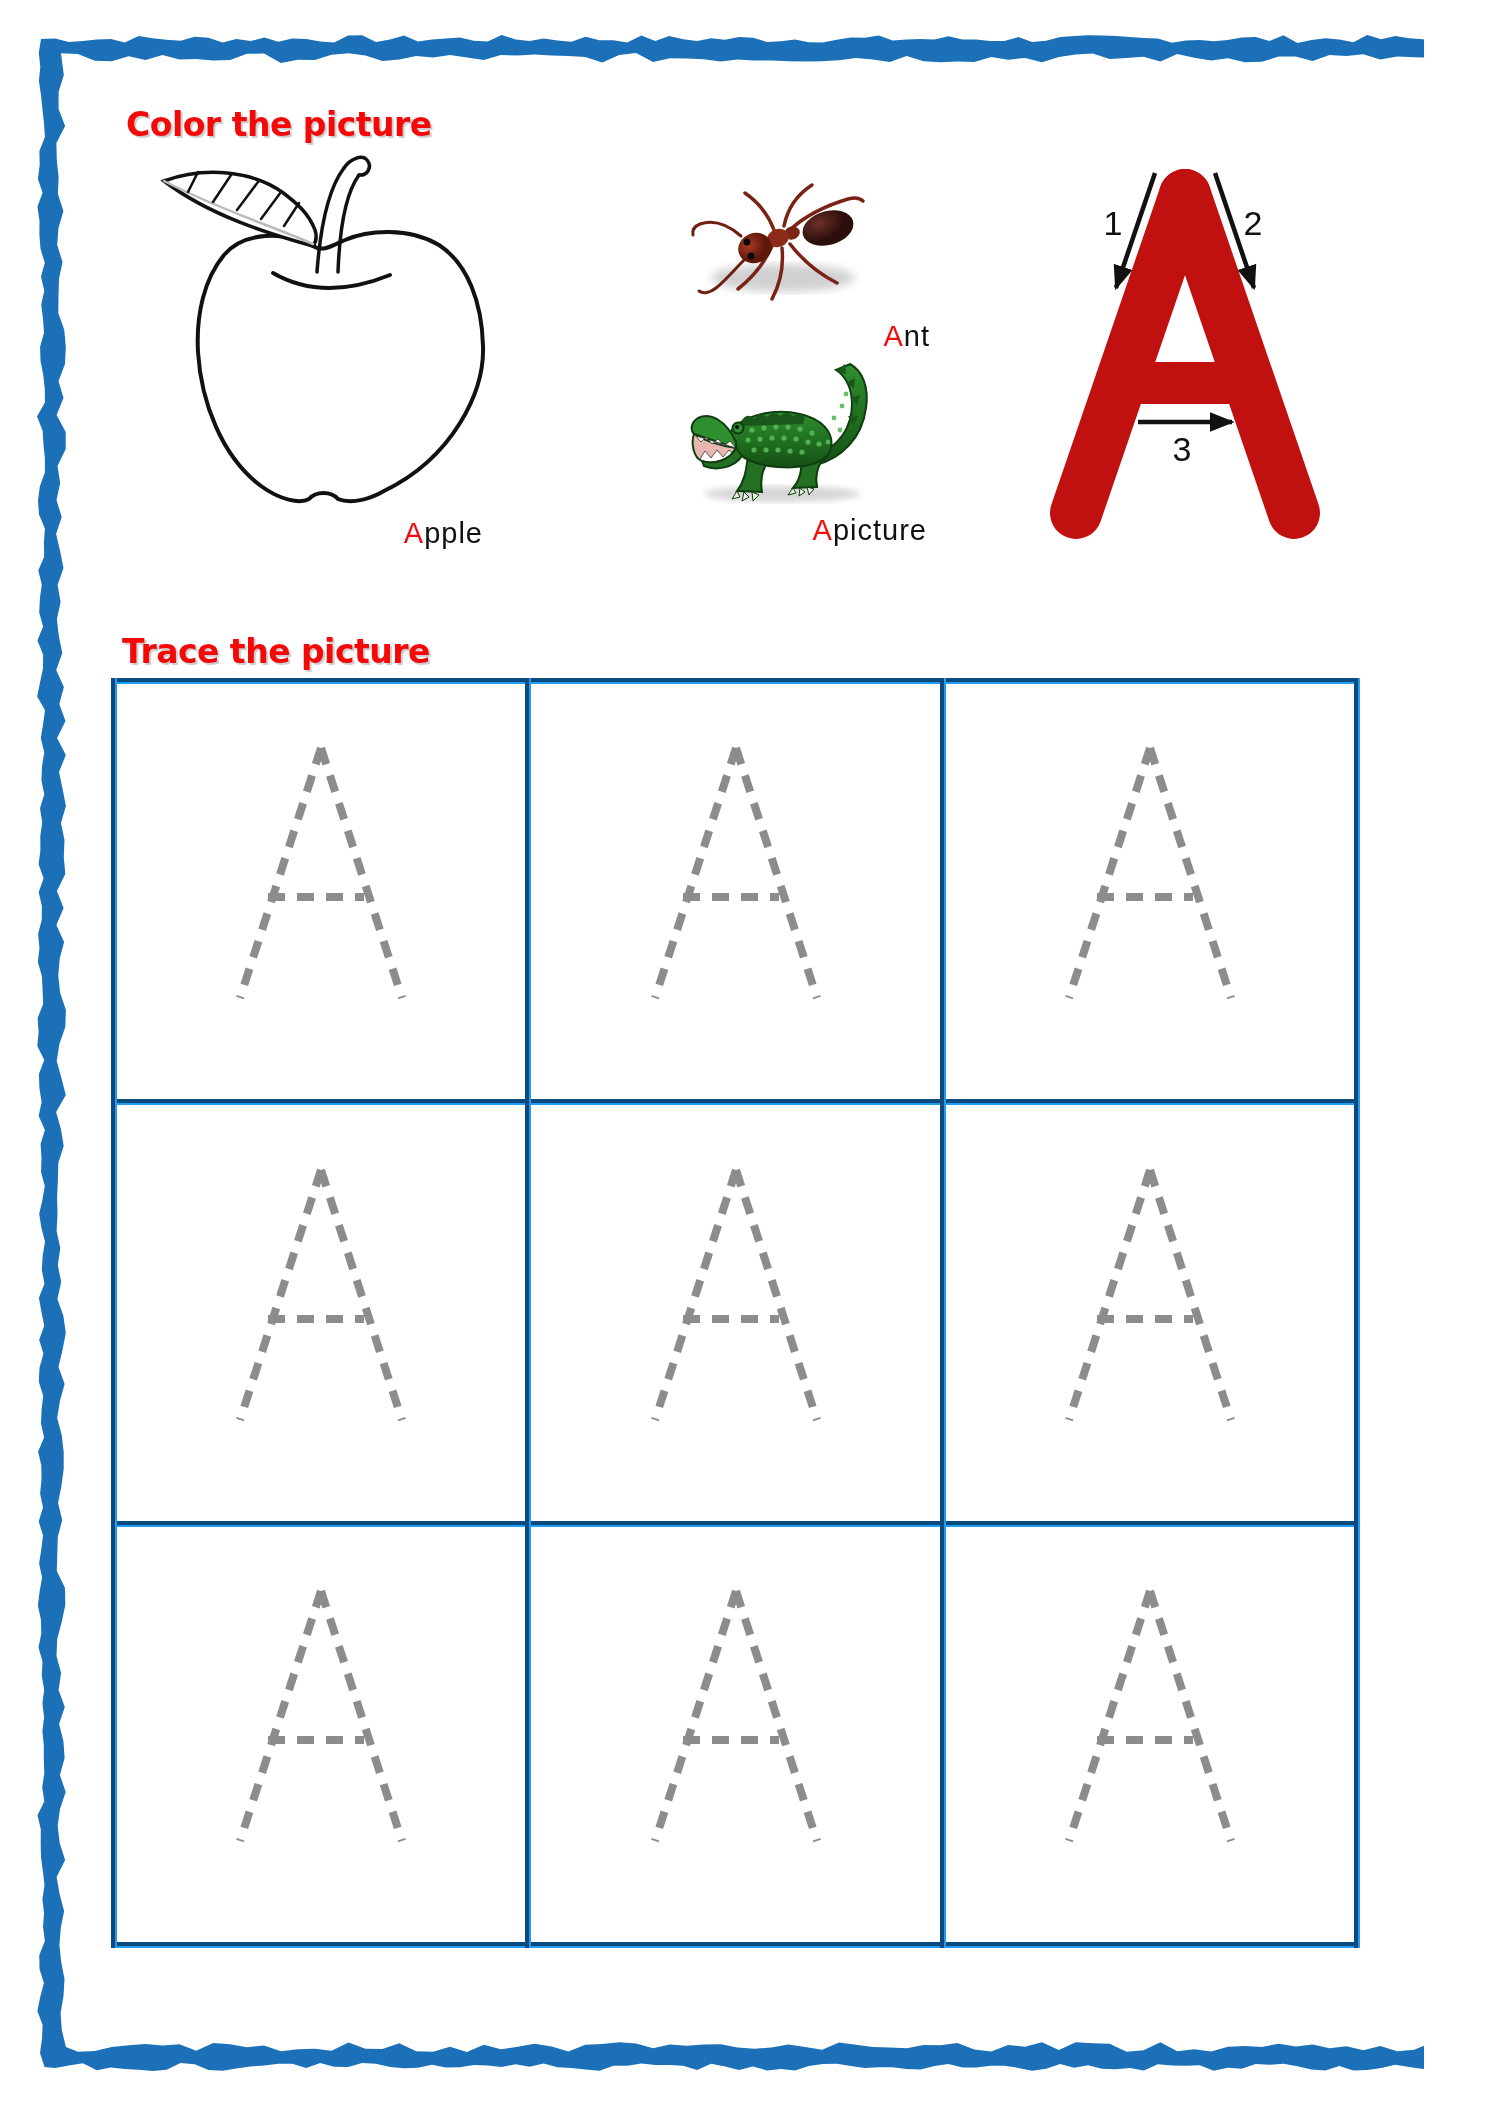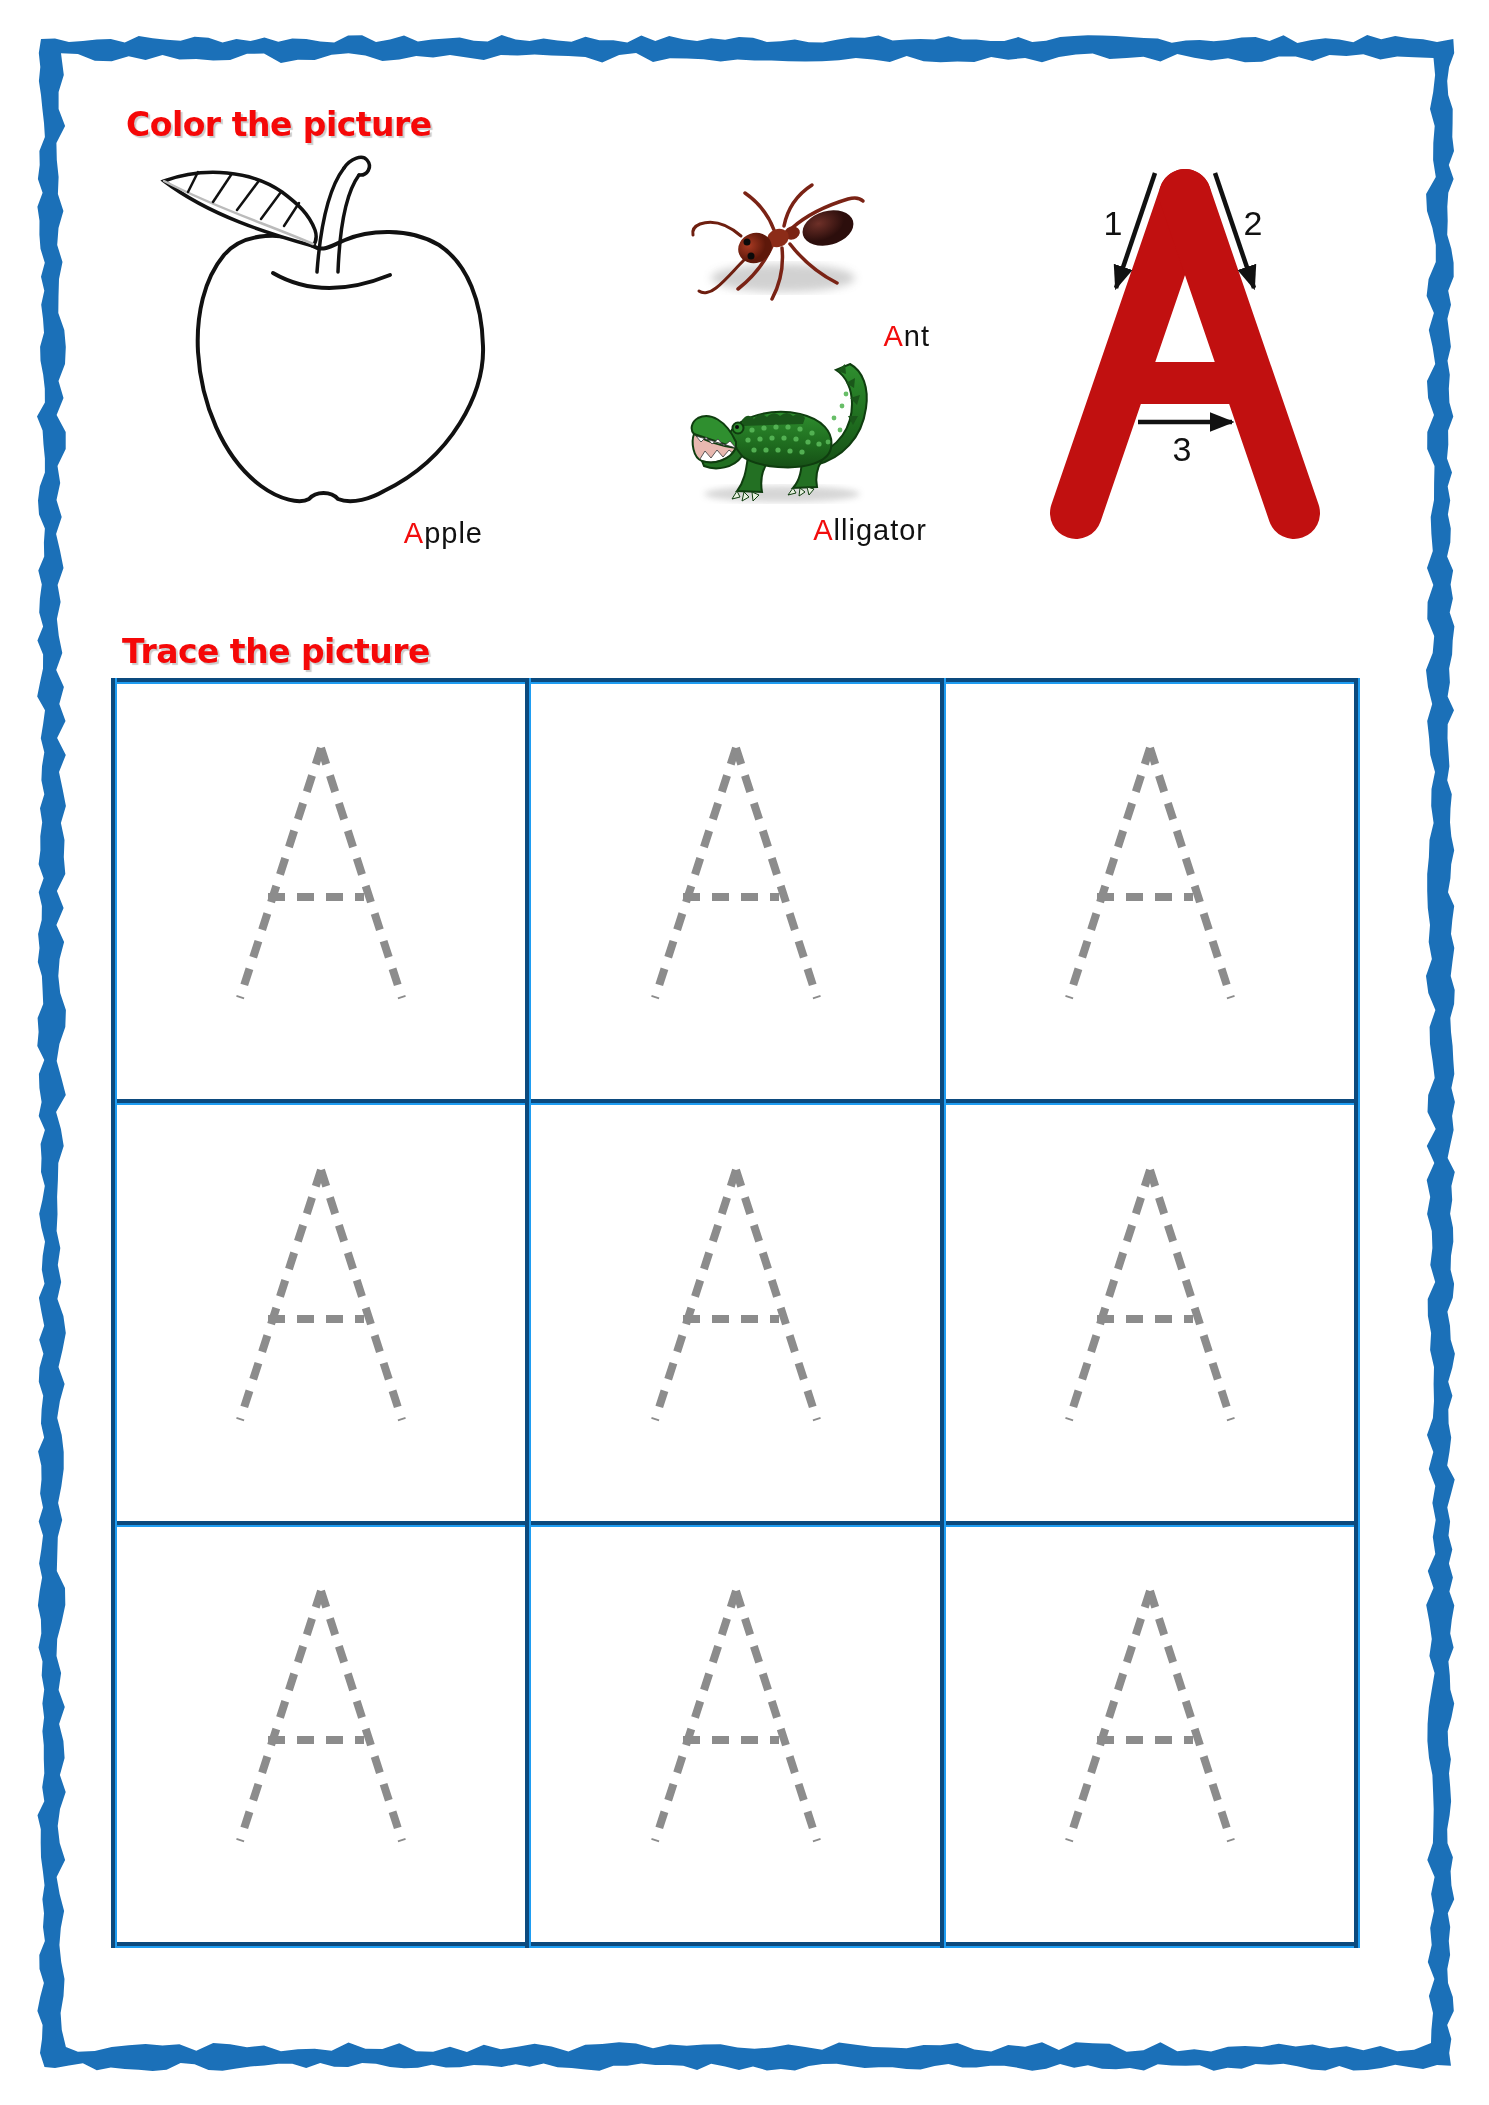--- a/index.html
+++ b/index.html
@@ -2,21 +2,20 @@
 <html><head>
 <meta charset="utf-8">
 <style>
   html,body{margin:0;padding:0;background:#ffffff;}
   .page{
     position:relative;
     width:1424px;height:2105px;
     background:#ffffff;
     overflow:hidden;
     font-family:"Liberation Sans", sans-serif;
-    padding-left:40px;
   }
   .frame-svg{position:absolute;left:0;top:0;width:1489px;height:2105px;pointer-events:none;}
   .heading{
     position:absolute;
     font-family:"DejaVu Sans", sans-serif;
     font-weight:bold;
     font-size:33px;
     letter-spacing:-0.5px;
     color:#F50808;
     text-shadow:2px 2px 1px #cccccc;
@@ -204,21 +203,21 @@
       <path d="M46,84 C 36,62 20,54 8,60 C 1,64 0,72 4,76 L 46,90 Z" fill="#2F8F2F" stroke="#0F3D0F" stroke-width="2"></path>
       <path d="M4,76 C 16,84 32,88 46,90 C 40,102 24,107 12,103 C 3,100 1,84 4,76 Z" fill="#E8B8B0" stroke="#0F3D0F" stroke-width="2"></path>
       <path d="M6,78 L11,84 L16,79 L22,86 L28,81 L34,88 L40,83 L46,90 L6,78 Z" fill="#ffffff" stroke="#333333" stroke-width="0.8"></path>
       <path d="M10,101 L15,93 L21,100 L27,92 L33,99 L39,92 L45,97 L46,90 C 40,102 24,106 12,103 Z" fill="#ffffff" stroke="#333333" stroke-width="0.8"></path>
       <path d="M12,103 C 24,107 40,102 46,90 L 52,98 C 44,110 26,113 14,108 Z" fill="#237023" stroke="#0F3D0F" stroke-width="2"></path>
       <circle cx="48" cy="70" r="5.5" fill="#2F8F2F" stroke="#0F3D0F" stroke-width="2"></circle>
       <circle cx="47" cy="69" r="2" fill="#0a0a0a"></circle>
     </g>
   </svg>
   <div class="vocab-label" style="left:627px;top:514px;">
-    <span class="initial">A</span><span>lligator</span>
+    <span class="initial">A</span><span>picture</span>
   </div>
 
   <svg class="fig" style="left:1010px;top:145px;" width="420" height="430" viewBox="0 0 420 430">
     <defs>
       <marker id="arrow" viewBox="0 0 10 8" refX="9" refY="4" markerWidth="5.5" markerHeight="5" orient="auto-start-reverse">
         <path d="M0,0 L10,4 L0,8 Z" fill="#111111"></path>
       </marker>
     </defs>
     <g stroke="#C11010" stroke-width="52" stroke-linecap="round" fill="none">
       <path d="M175,50 L66,368"></path>

